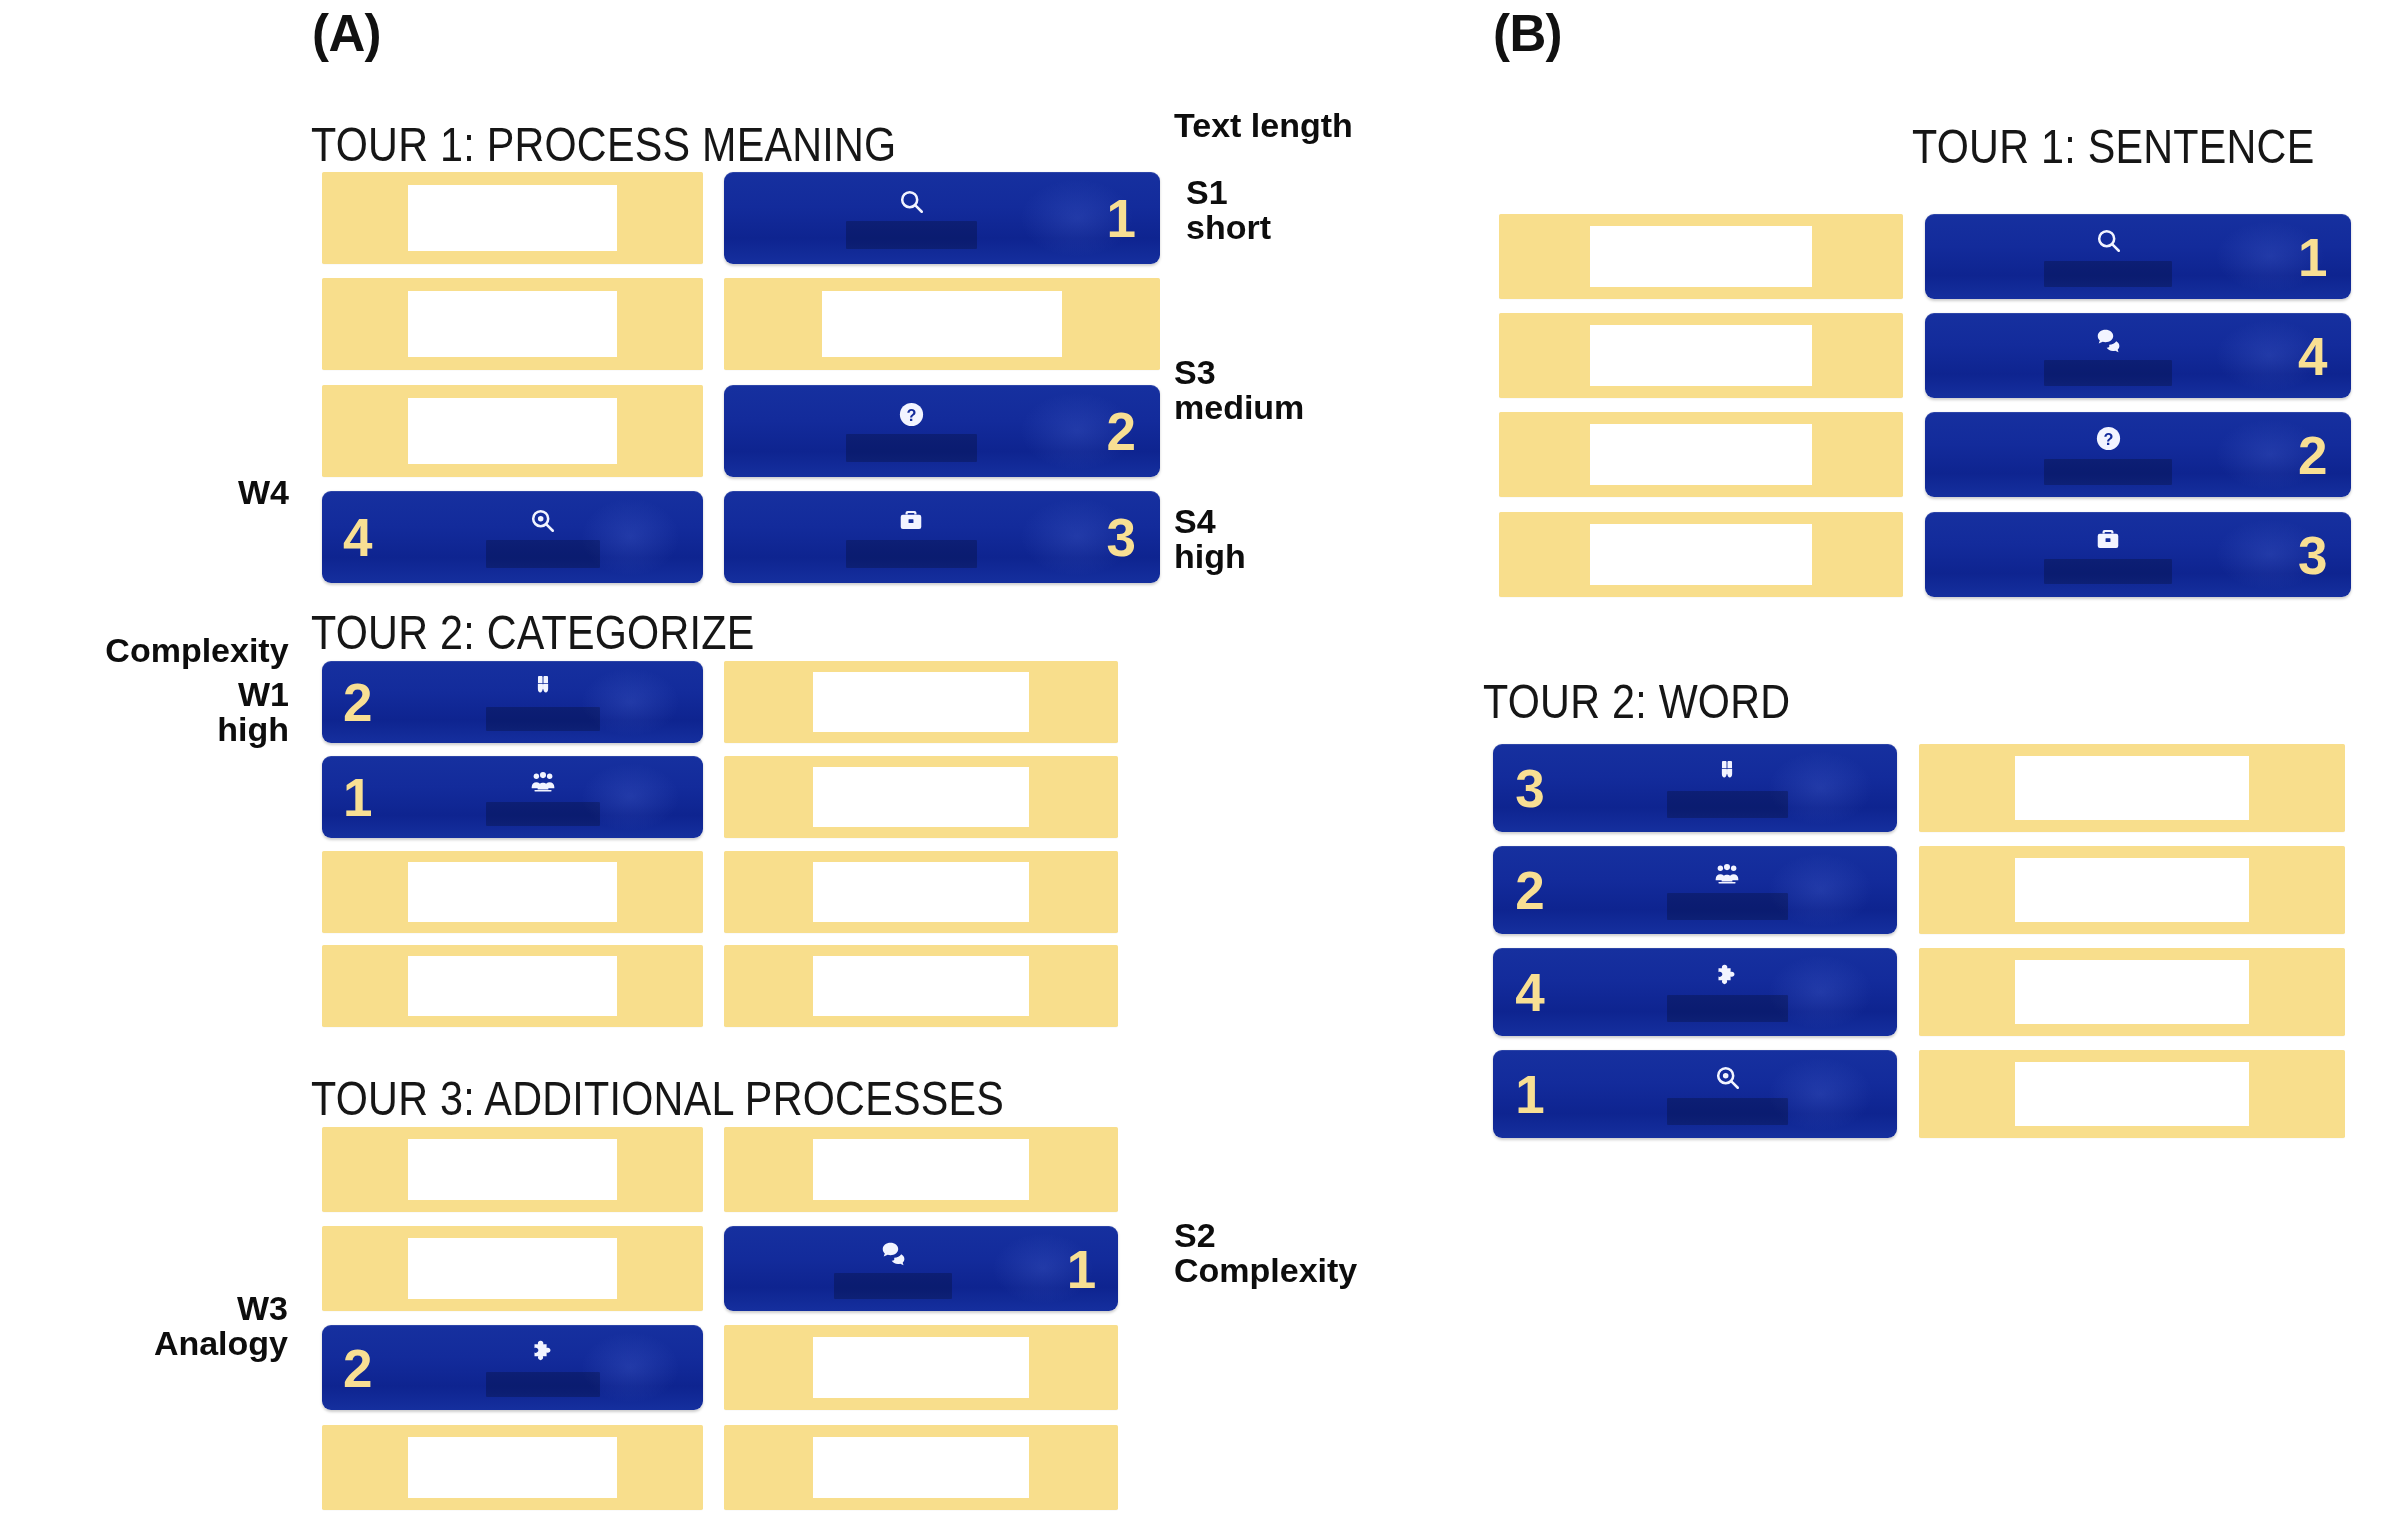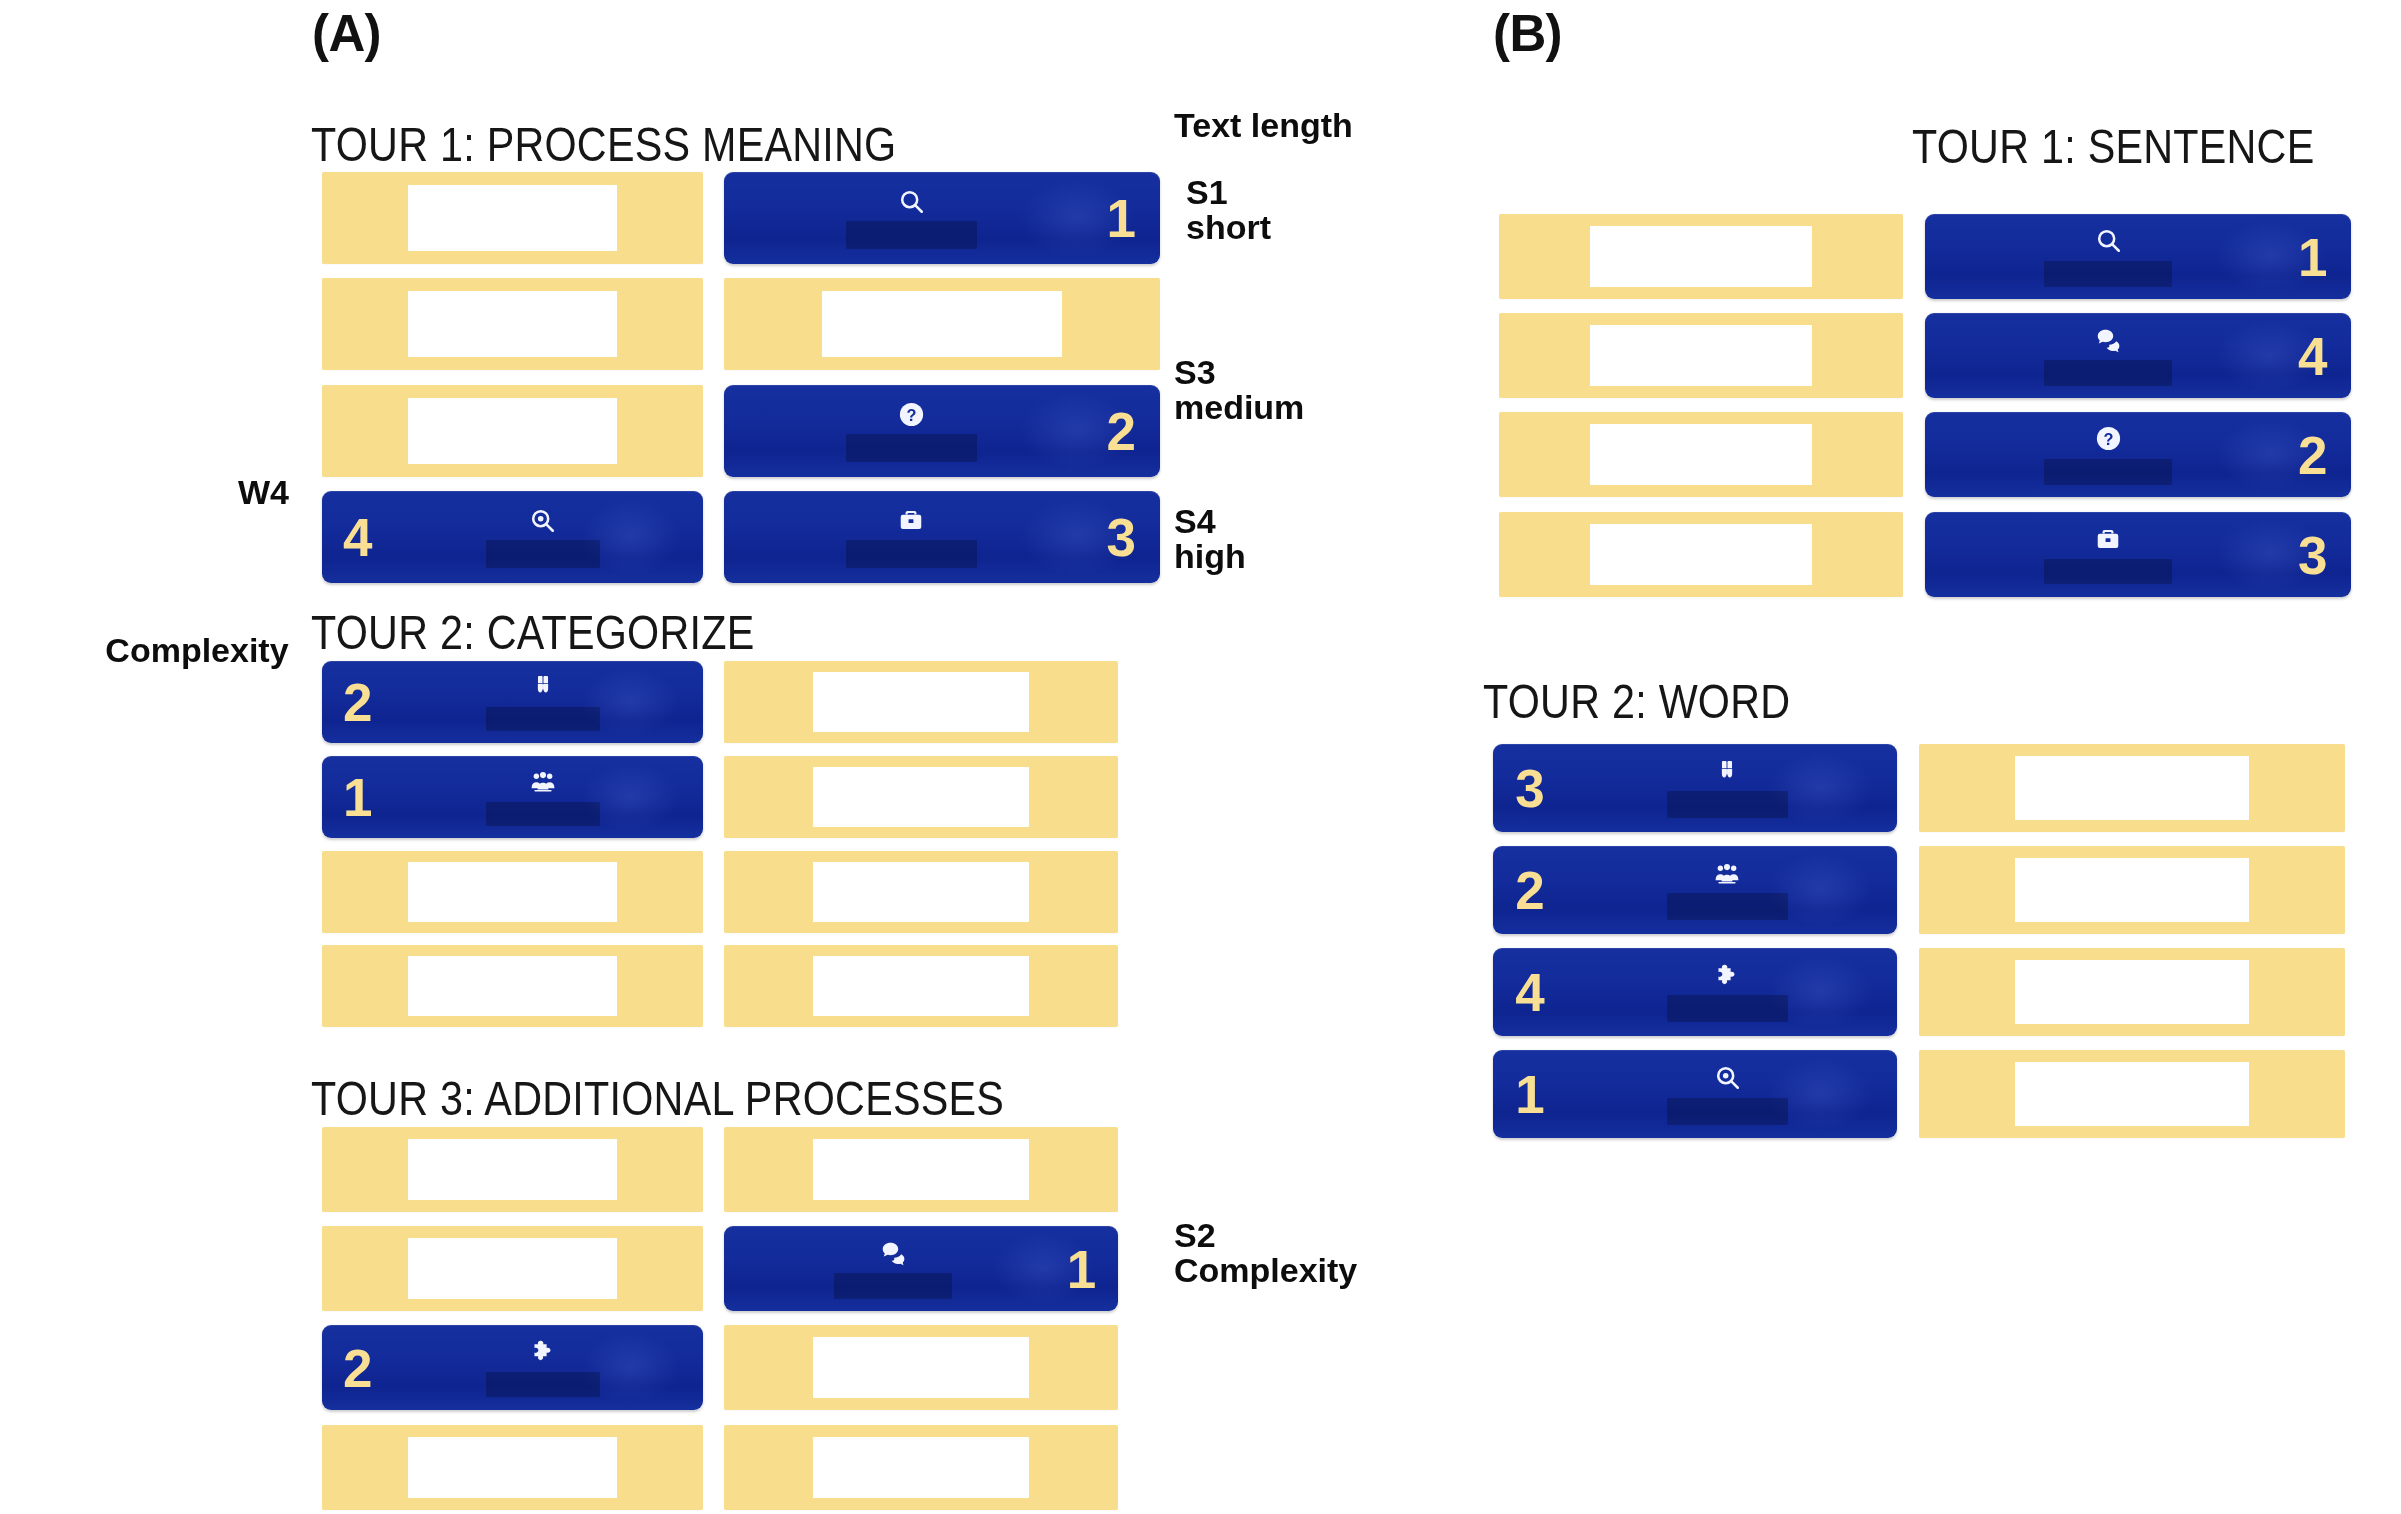--- a/index.html
+++ b/index.html
@@ -324,22 +324,30 @@
 
   <div class="annot right" style="left:1174px;top:1218px;">
     <span>S2</span>
     <span class="l2">Complexity</span>
   </div>
 
   <div class="annot leftal" style="left:67px;top:475px;width:222px;">W4</div>
 
   <div class="annot leftal" style="left:5.6px;top:633px;width:283px;">Complexity</div>
 
-
-
+  <div class="annot leftal" style="left:67px;top:677px;width:222px;">
+    <span>W1</span>
+    <span class="l2">high</span>
+  </div>
+
+
+  <div class="annot leftal" style="left:33px;top:1291px;width:255px;">
+    <span>W3</span>
+    <span class="l2">Analogy</span>
+  </div>
 
   <div class="panel-letter" style="left:1493px;top:4.4px;">(B)</div>
 
   <div class="tour-title" style="left:1912px;top:119px;">TOUR 1: SENTENCE</div>
   <div class="grid" id="b_tour1" style="left:1499px;top:214px;width:888px;height:383px;">
       <div class="card yellow" style="left: 0px; top: 0px; width: 404px; height: 85px;">
         <div class="plate"></div>
       </div>
       <div class="card blue" style="left: 426px; top: 0px; width: 426px; height: 85px;">
         <div class="body shift-left">

